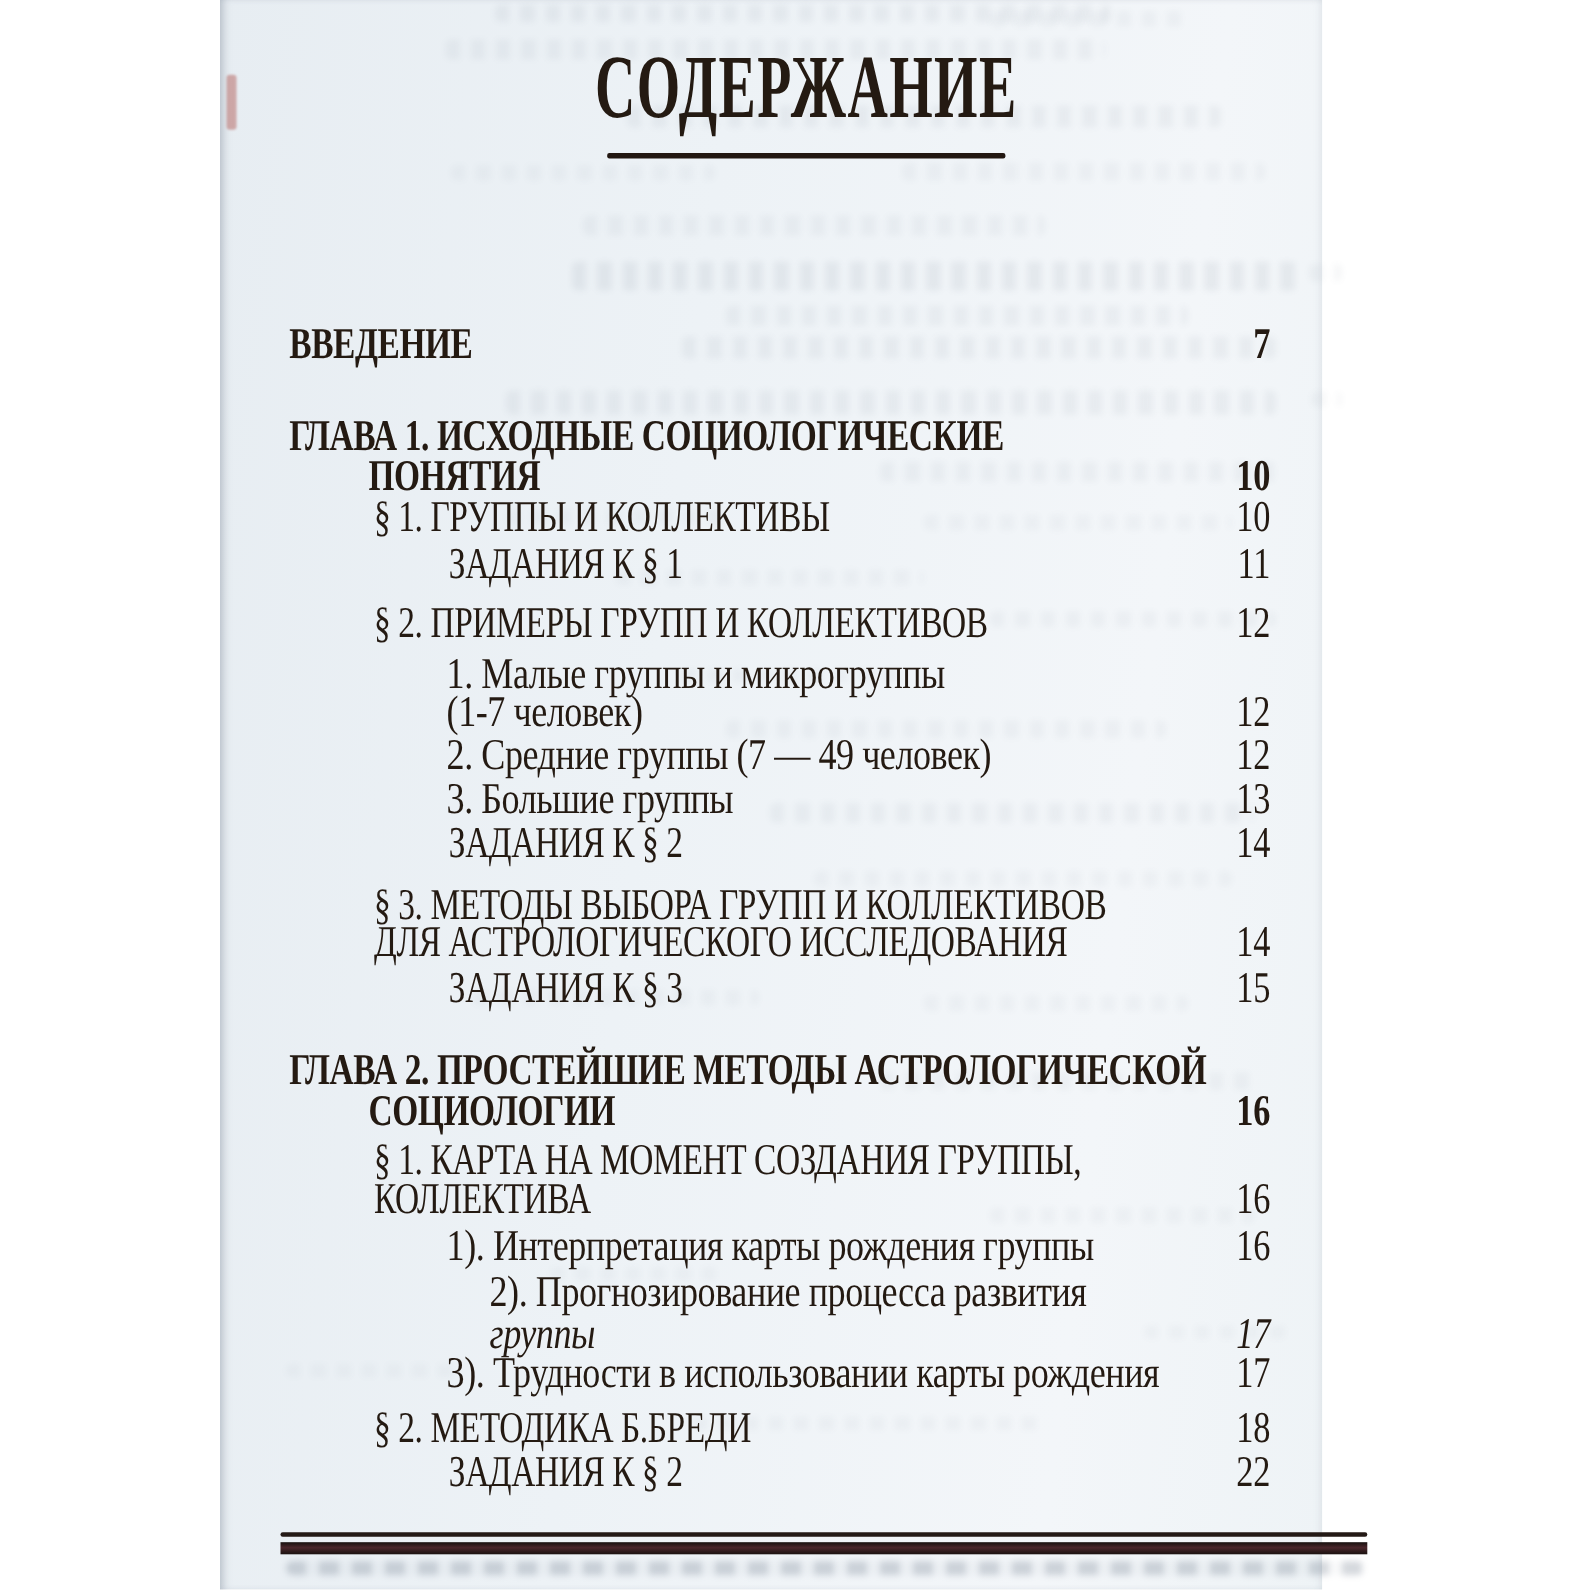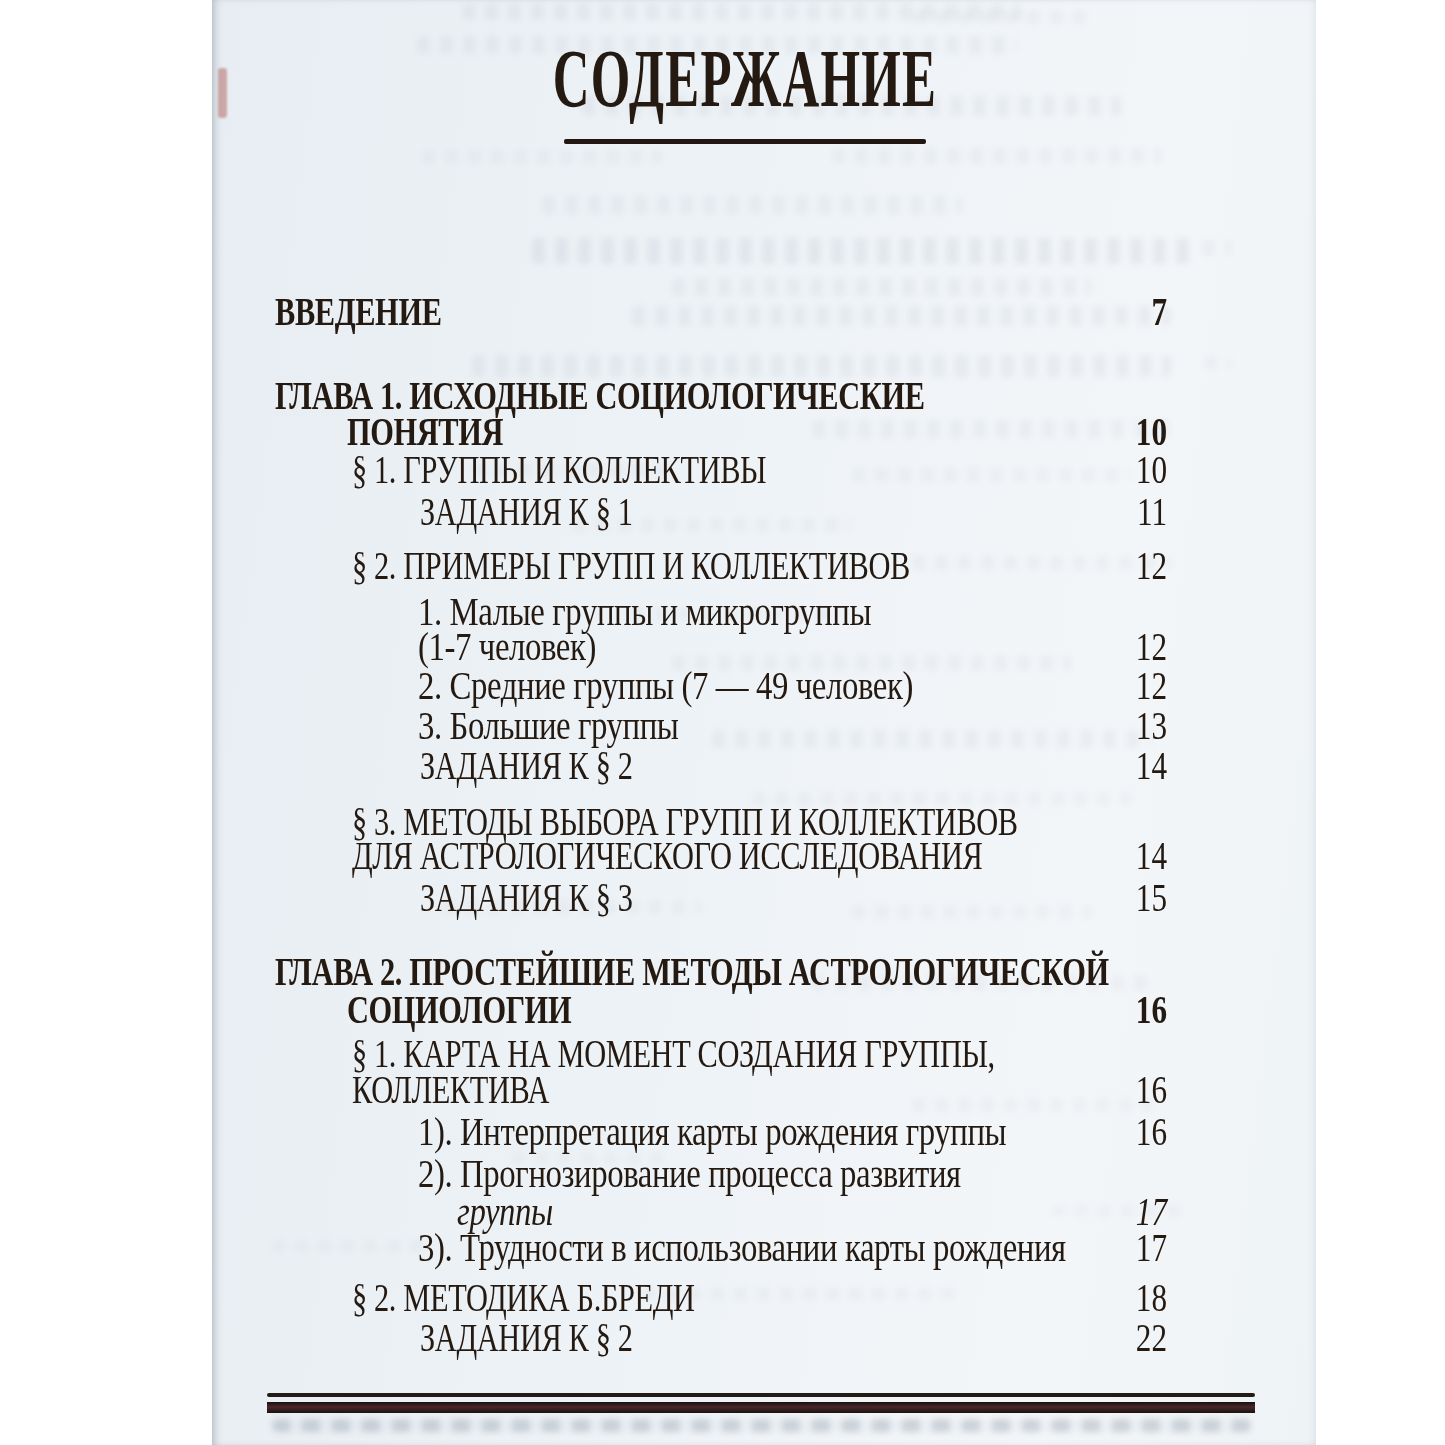--- a/index.html
+++ b/index.html
@@ -3,21 +3,21 @@
 <meta charset="utf-8">
 <style>
   html,body{margin:0;padding:0;}
   body{
     width:1445px;height:1445px;overflow:hidden;
     background:#ffffff;
     font-family:"Liberation Serif","DejaVu Serif",serif;
   }
   .photo{position:relative;width:1445px;height:1445px;background:#ffffff;}
   .page{
-    position:absolute;left:212px;top:0;width:1104px;height:1445px;
+    position:absolute;left:200px;top:0;width:1002px;height:1445px;
     background:linear-gradient(97deg,#e7edf2 0%,#edf2f6 40%,#f3f6f9 78%,#eef3f6 100%);
     box-shadow:inset 7px 0 9px -5px rgba(85,98,115,.38), inset -4px 0 8px -4px rgba(120,132,148,.22);
   }
   
   .ghost{
     position:absolute;border-radius:5px;filter:blur(3px);
     background:repeating-linear-gradient(90deg,rgba(92,106,124,.55) 0 13px,rgba(92,106,124,0) 13px 23px);
   }
   .edge-mark{
     position:absolute;left:6px;top:68px;width:9px;height:50px;
@@ -174,21 +174,21 @@
           <span class="t">§ 1. КАРТА НА МОМЕНТ СОЗДАНИЯ ГРУППЫ,</span>
         </div>
         <div class="toc-line lvl-section-cont" style="top: 1070px;">
           <span class="t">КОЛЛЕКТИВА</span>
           <span class="pg">16</span>
         </div>
         <div class="toc-line lvl-item" style="top: 1112px;">
           <span class="t">1). Интерпретация карты рождения группы</span>
           <span class="pg">16</span>
         </div>
-        <div class="toc-line lvl-item" style="top: 1154px;">
+        <div class="toc-line lvl-item" style="top: 1154px; margin-left: 39px;">
           <span class="t">2). Прогнозирование процесса развития</span>
         </div>
         <div class="toc-line lvl-item-cont" style="top: 1192px; font-style: italic;">
           <span class="t">группы</span>
           <span class="pg">17</span>
         </div>
         <div class="toc-line lvl-item" style="top: 1228px;">
           <span class="t">3). Трудности в использовании карты рождения</span>
           <span class="pg">17</span>
         </div>

